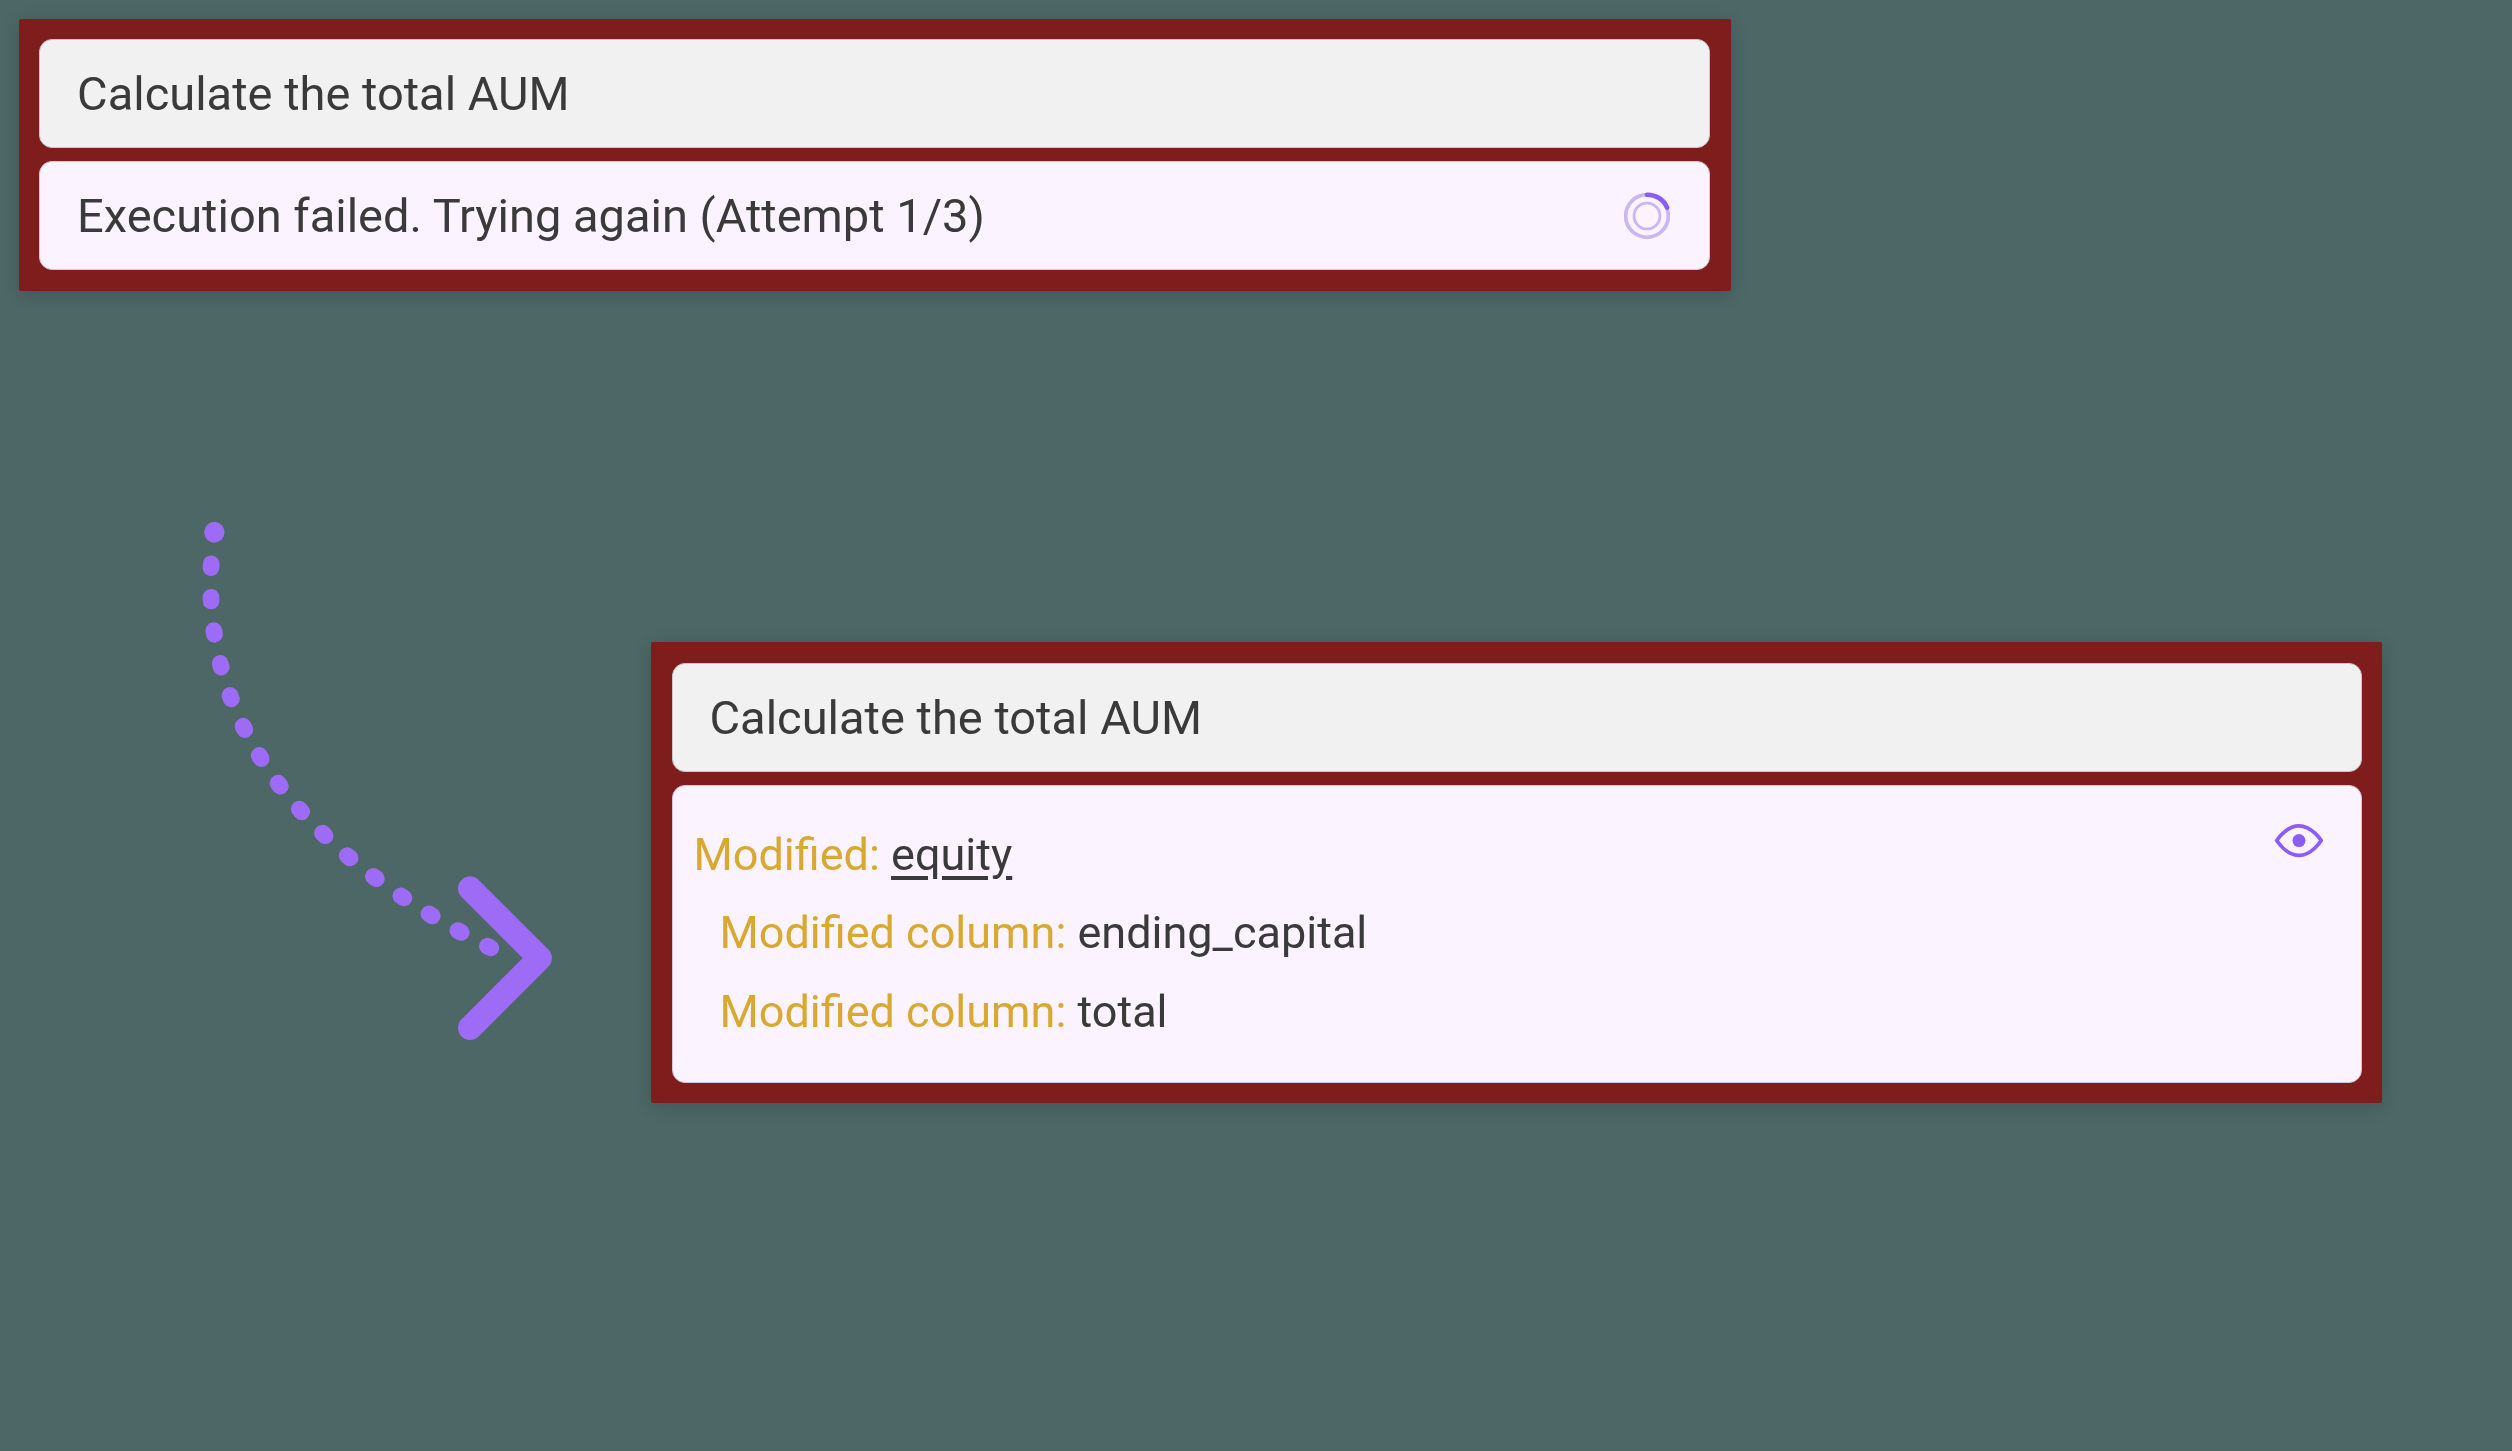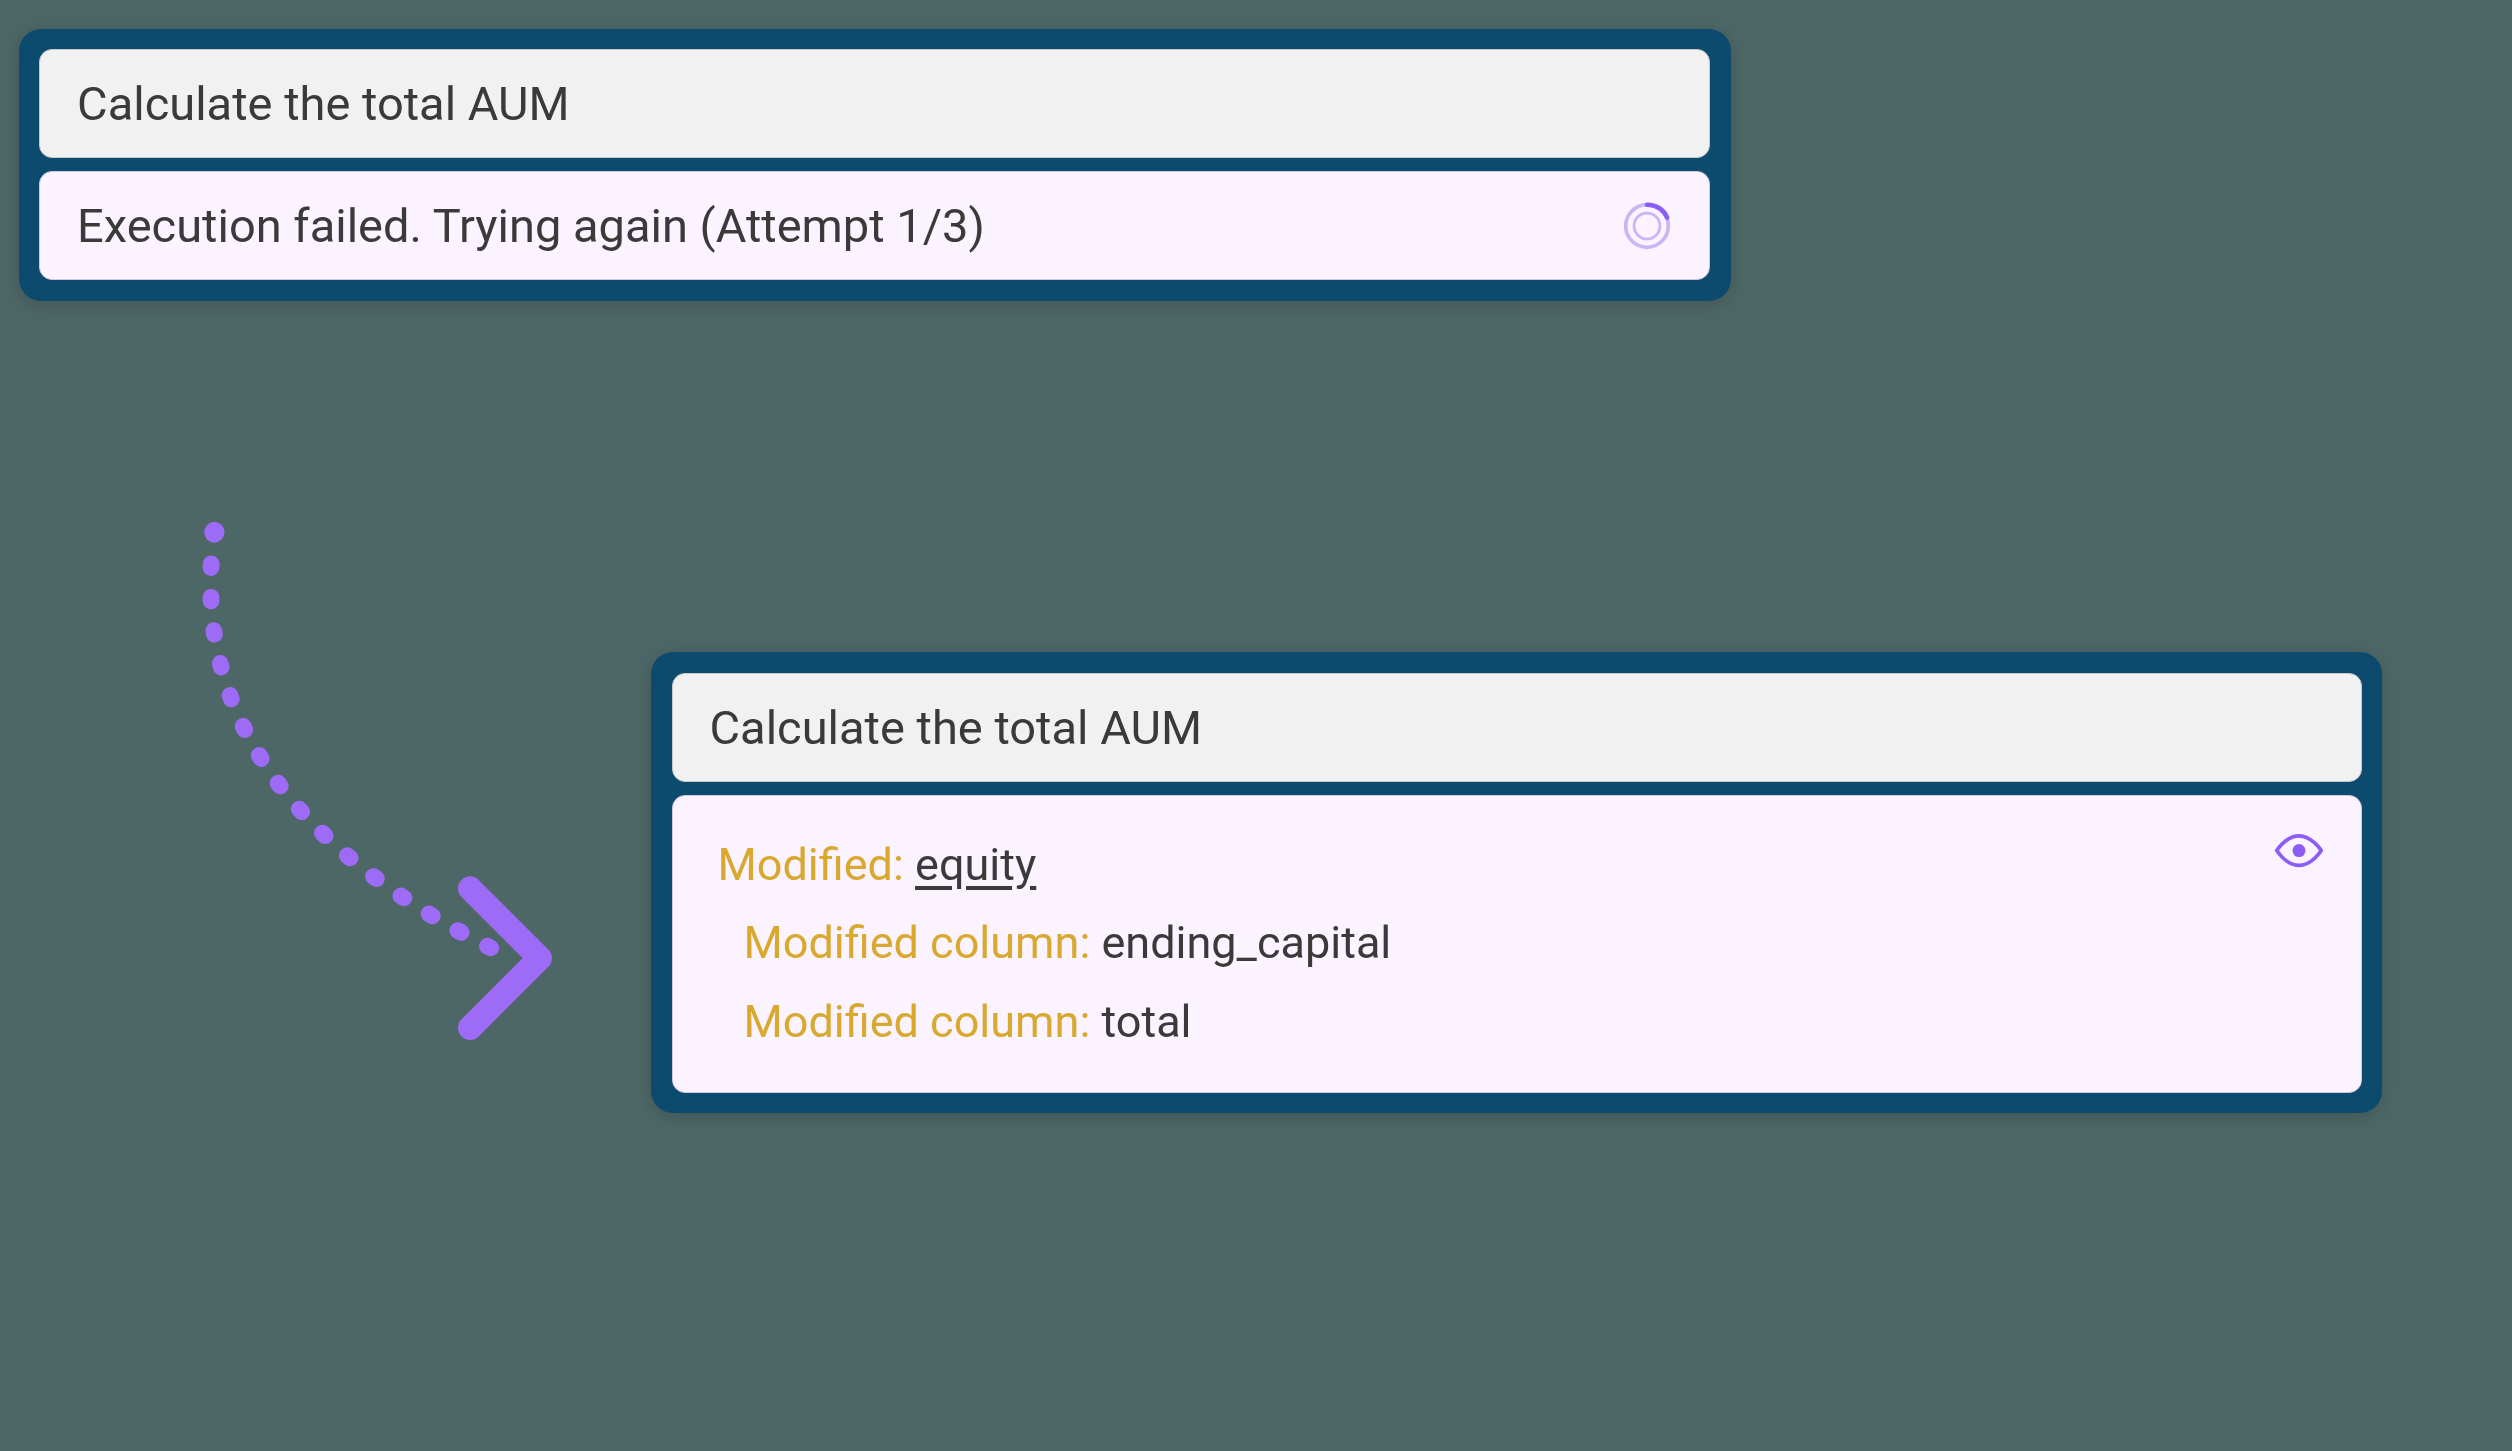--- a/index.html
+++ b/index.html
@@ -11,26 +11,25 @@
     body {
       background: #4d6666;
       font-family: -apple-system, BlinkMacSystemFont, 'Segoe UI', Roboto, Helvetica, Arial, sans-serif;
       width: 2512px;
       height: 1452px;
       position: relative;
       transform-origin: top left;
     }
 
     .card {
-      background: #0c4a6e;
-      border-radius: 22px;
+      background: #7f1d1d;
+      border-radius: 2px;
       padding: 20.5px;
       box-shadow: 0 3.7px 18.6px rgba(0,0,0,0.15);
       position: absolute;
-      margin-top: 10px;
     }
 
     .card-top {
       left: 18.6px;
       top: 18.6px;
       width: 1712px;
     }
 
     .card-bottom {
       left: 651px;
@@ -60,21 +59,21 @@
       background: #fbf3ff;
       border-color: #d4c4e0;
       align-items: center;
     }
 
     .row-result {
       background: #fbf3ff;
       border-color: #d4c4e0;
       flex-direction: column;
       align-items: stretch;
-      padding: 30px 45px;
+      padding: 30px 21px;
       position: relative;
     }
 
     .title-text {
       font-size: 47px;
       font-weight: 400;
       color: #3a3a3a;
     }
 
     .status-text {

